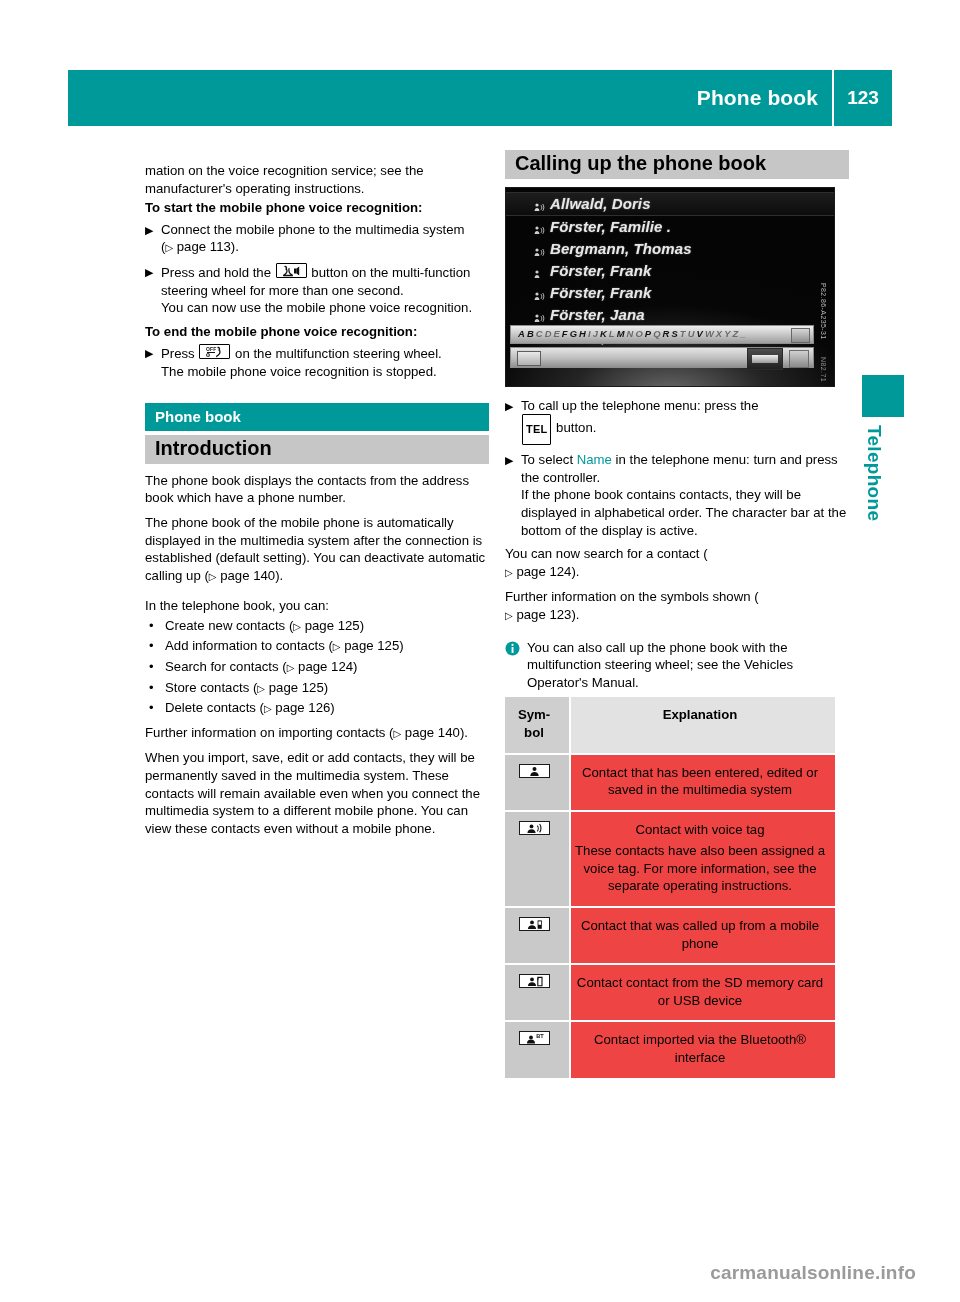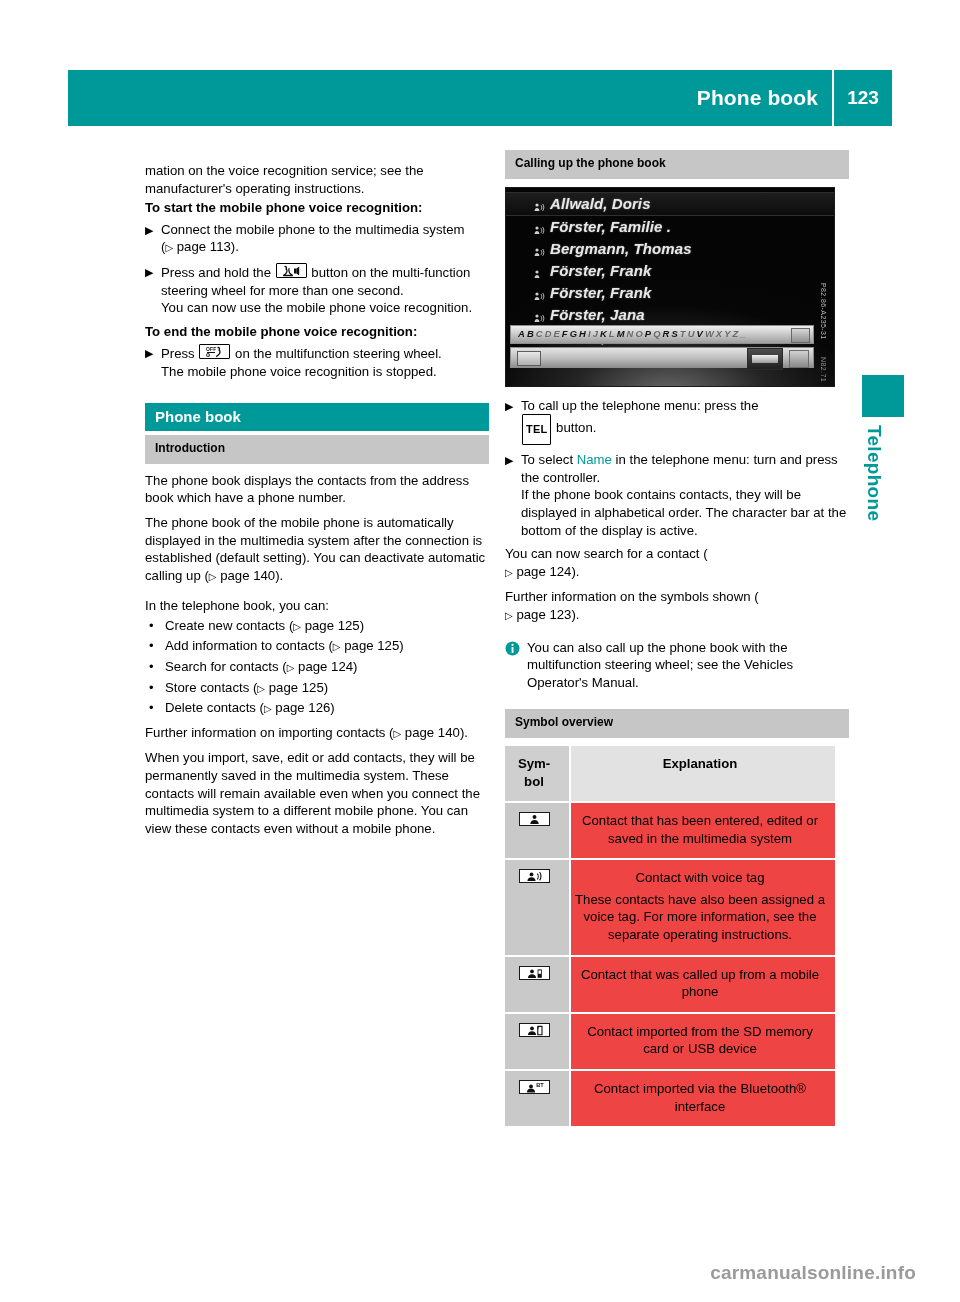--- a/index.html
+++ b/index.html
@@ -118,21 +118,21 @@
     font-weight: bold;
     font-size: 15px;
     padding: 5px 10px 6px 10px;
     margin-top: 22px;
     margin-bottom: 4px;
   }
   .sec-grey {
     background: #c6c6c6;
     color: #000000;
     font-weight: bold;
-    font-size: 12px;
+    font-size: 20px;
     padding: 5px 10px 6px 10px;
     margin-bottom: 8px;
   }
   .sec-grey-top { margin-top: 0; }
 
   
   .xref { white-space: nowrap; }
   .xref-arrow { font-size: 10px; }
 
   .teal-text { color: #009999; }
@@ -587,21 +587,20 @@
     <span class="note-icon">
       <svg width="15" height="15" viewBox="0 0 15 15">
           <circle cx="7.5" cy="7.5" r="7" fill="#009999"></circle>
           <rect x="6.6" y="6" width="1.9" height="6" fill="#ffffff"></rect>
           <circle cx="7.5" cy="3.9" r="1.1" fill="#ffffff"></circle>
         </svg>
     </span>
     <span class="note-body">You can also call up the phone book with the multifunction steering wheel; see the Vehicles Operator's Manual.</span>
   </div>
 
-  <div class="sec-grey" style="margin-top:18px">Symbol overview</div>
 
   <table class="symtable">
     <thead>
       <tr>
         <th class="c-sym">Sym-<br>bol</th>
         <th class="c-exp">Explanation</th>
       </tr>
     </thead>
     <tbody>
       <tr>
@@ -647,21 +646,21 @@
         <td class="c-sym">
           <span class="symbox">
             <svg width="23" height="11" viewBox="0 0 23 11">
                 <circle cx="9" cy="3.4" r="1.9" fill="#111"></circle>
                 <path d="M4.9 10c0-2.5 1.8-3.8 4.1-3.8s4.1 1.3 4.1 3.8z" fill="#111"></path>
                 <path d="M14.8 1.4h4.2v8.4h-4.2z" fill="none" stroke="#111" stroke-width="1.1"></path>
                 <path d="M16 1.4l-1.2 1.6v1.2" fill="none" stroke="#111" stroke-width="1"></path>
               </svg>
           </span>
         </td>
-        <td class="c-exp">Contact imported from the SD memory card or USB device</td>
+        <td class="c-exp">Contact contact from the SD memory card or USB device</td>
       </tr>
       <tr>
         <td class="c-sym">
           <span class="symbox">
             <svg width="23" height="11" viewBox="0 0 23 11">
                 <circle cx="8" cy="4.4" r="1.9" fill="#111"></circle>
                 <path d="M3.9 10.4c0-2.5 1.8-3.8 4.1-3.8s4.1 1.3 4.1 3.8z" fill="#111"></path>
                 <text x="13.2" y="5.3" font-family="Liberation Sans, sans-serif" font-size="5.6" font-weight="bold" fill="#111">BT</text>
               </svg>
           </span>

